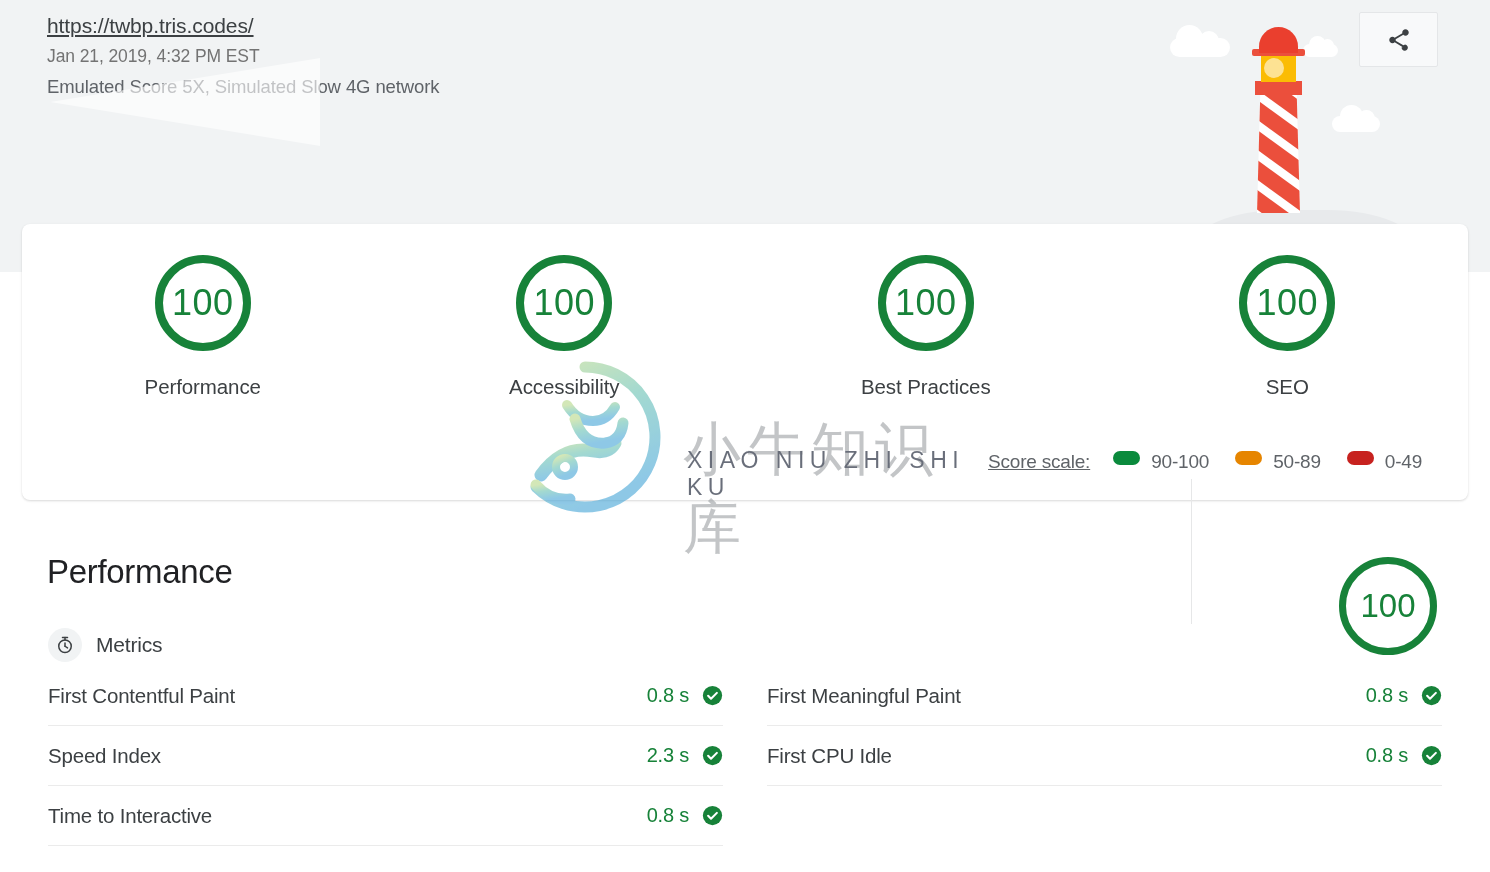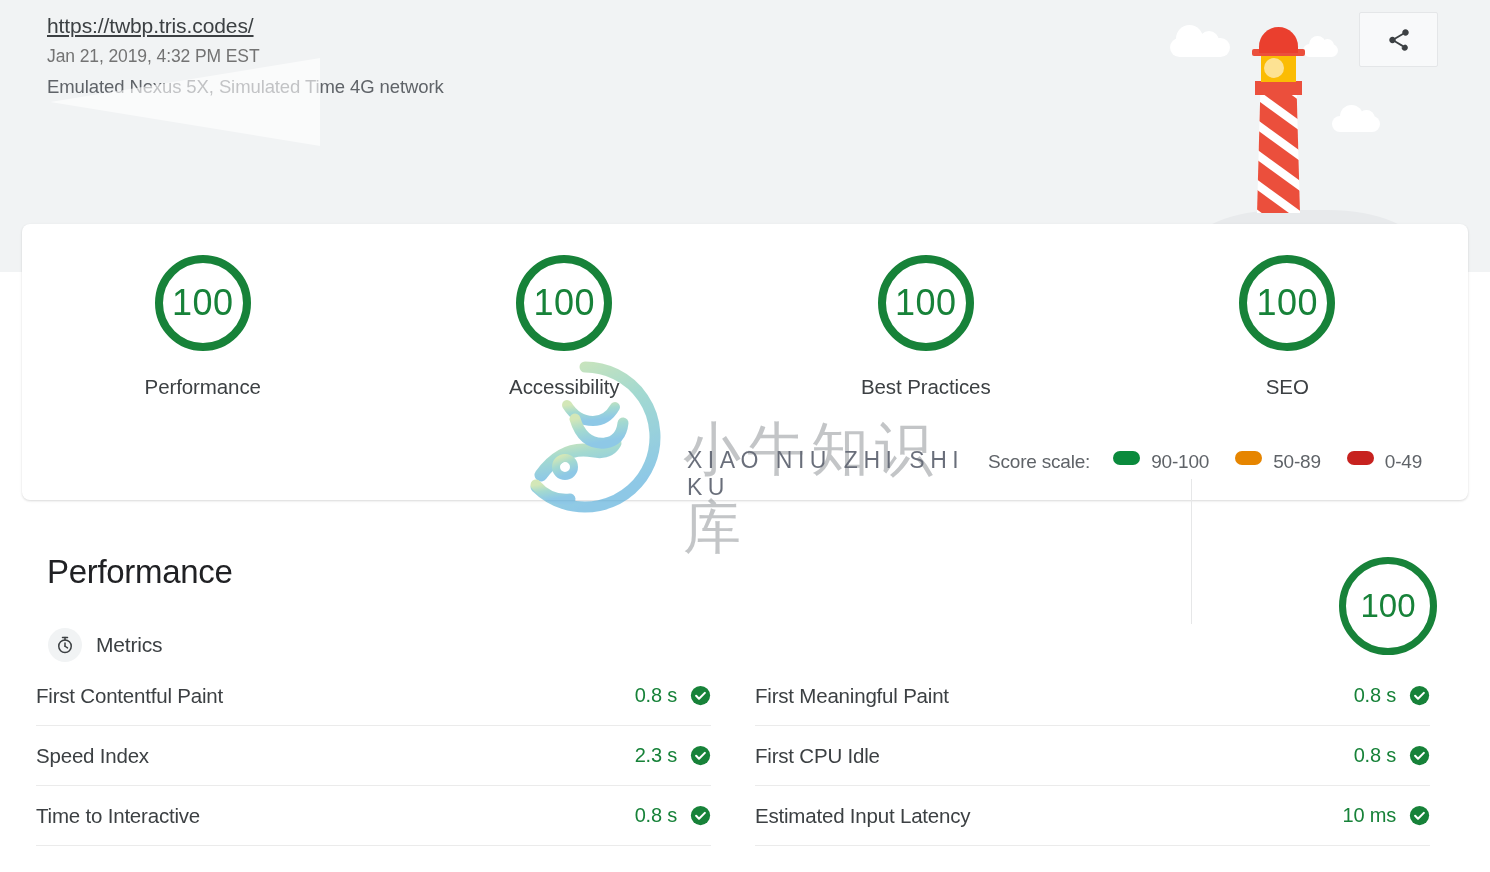--- a/index.html
+++ b/index.html
@@ -197,21 +197,21 @@
     background: #e6e7e8;
   }
 
   
   .score-scale {
     position: absolute;
     right: 46px; bottom: 27px;
     display: flex; align-items: center;
     font-size: 19px; color: #5f6368;
   }
-  .scale-label { margin-right: 23px; letter-spacing: -0.2px; }
+  .scale-label { margin-right: 23px; letter-spacing: -0.2px; text-decoration: underline; }
   .scale-item { display: flex; align-items: flex-start; margin-right: 26px; }
   .scale-item:last-child { margin-right: 0; }
   .pill { width: 27px; height: 14px; border-radius: 8px; margin-right: 11px; }
   .scale-text { letter-spacing: -0.2px; }
 
   
   .watermark {
     position: absolute;
     left: 505px; top: 355px;
     width: 470px; height: 160px;
@@ -254,21 +254,21 @@
   }
   .metrics-icon {
     width: 34px; height: 34px; border-radius: 50%;
     background: #f1f3f4;
     display: flex; align-items: center; justify-content: center;
     margin-right: 14px;
   }
   .metrics-title { font-size: 21px; color: #3c4043; letter-spacing: -0.2px; }
 
   .metrics-grid {
-    position: absolute; left: 36px; top: 166px;
+    position: absolute; left: 48px; top: 166px;
     width: 1394px;
     display: flex; gap: 44px;
   }
   .metric-col { flex: 1 1 0; }
   .metric-row {
     display: flex; align-items: center; justify-content: space-between;
     height: 60px;
     border-bottom: 1px solid #ebebeb;
     cursor: pointer;
   }
@@ -284,21 +284,21 @@
 </head>
 <body>
 
 <div class="page">
 
   <div class="header">
 
     <div class="header-meta">
       <a class="report-url" href="#">https://twbp.tris.codes/</a>
       <div class="report-time">Jan 21, 2019, 4:32 PM EST</div>
-      <div class="report-env">Emulated Nexus 5X, Simulated Time 4G network</div>
+      <div class="report-env">Emulated Score 5X, Simulated Slow 4G network</div>
     </div>
 
     <div class="share-btn">
       <span>
         <svg width="26" height="26" viewBox="0 0 24 24" fill="#3c4043">
           <path d="M18 16.08c-.76 0-1.44.3-1.96.77L8.91 12.7c.05-.23.09-.46.09-.7s-.04-.47-.09-.7l7.05-4.11c.54.5 1.25.81 2.04.81 1.66 0 3-1.34 3-3s-1.34-3-3-3-3 1.34-3 3c0 .24.04.47.09.7L8.04 9.81C7.5 9.31 6.79 9 6 9c-1.66 0-3 1.34-3 3s1.34 3 3 3c.79 0 1.5-.31 2.04-.81l7.12 4.16c-.05.21-.8.43-.8.65 0 1.61 1.31 2.92 2.92 2.92s2.92-1.31 2.92-2.92-1.31-2.92-2.92-2.92z"></path>
         </svg>
       </span>
     </div>
 
@@ -482,30 +482,18 @@
           <span class="metric-right">
             <span class="metric-value">0.8 s</span>
             <span>
               <svg class="check" viewBox="0 0 24 24">
                   <circle cx="12" cy="12" r="11" fill="#178239"></circle>
                   <path d="M7 12.3l3.3 3.3L17 9" fill="none" stroke="#fff" stroke-width="2.4" stroke-linecap="round" stroke-linejoin="round"></path>
                 </svg>
             </span>
           </span>
         </div>
-        <div class="metric-row">
-          <span class="metric-name">Estimated Input Latency</span>
-          <span class="metric-right">
-            <span class="metric-value">10 ms</span>
-            <span>
-              <svg class="check" viewBox="0 0 24 24">
-                  <circle cx="12" cy="12" r="11" fill="#178239"></circle>
-                  <path d="M7 12.3l3.3 3.3L17 9" fill="none" stroke="#fff" stroke-width="2.4" stroke-linecap="round" stroke-linejoin="round"></path>
-                </svg>
-            </span>
-          </span>
-        </div>
       </div>
 
     </div>
   </div>
 
 </div>
 
 </body></html>

